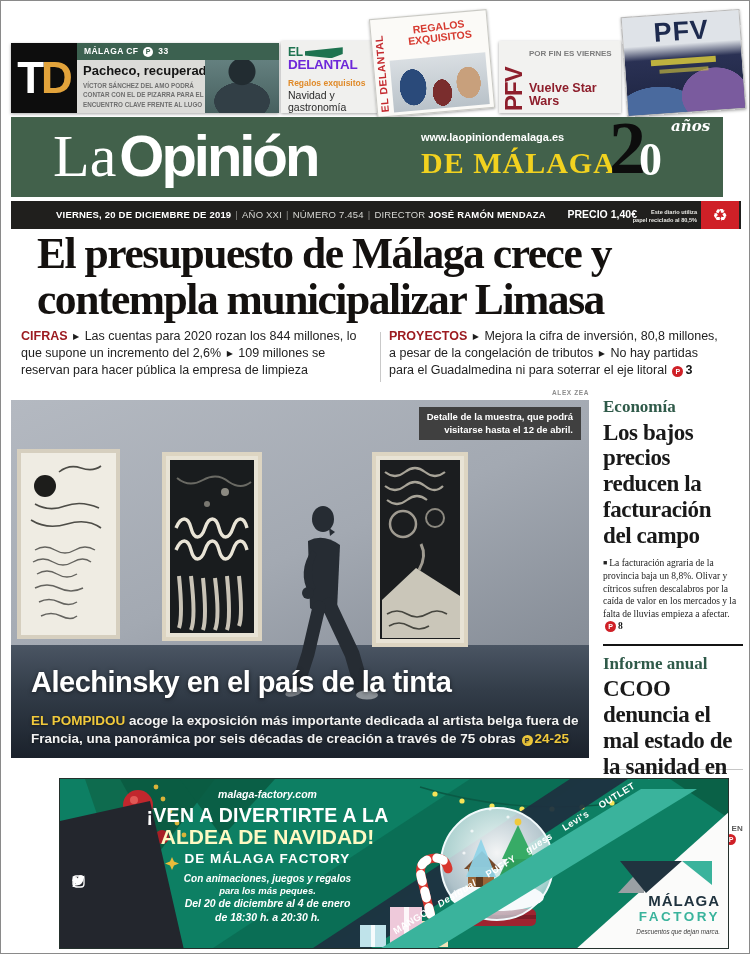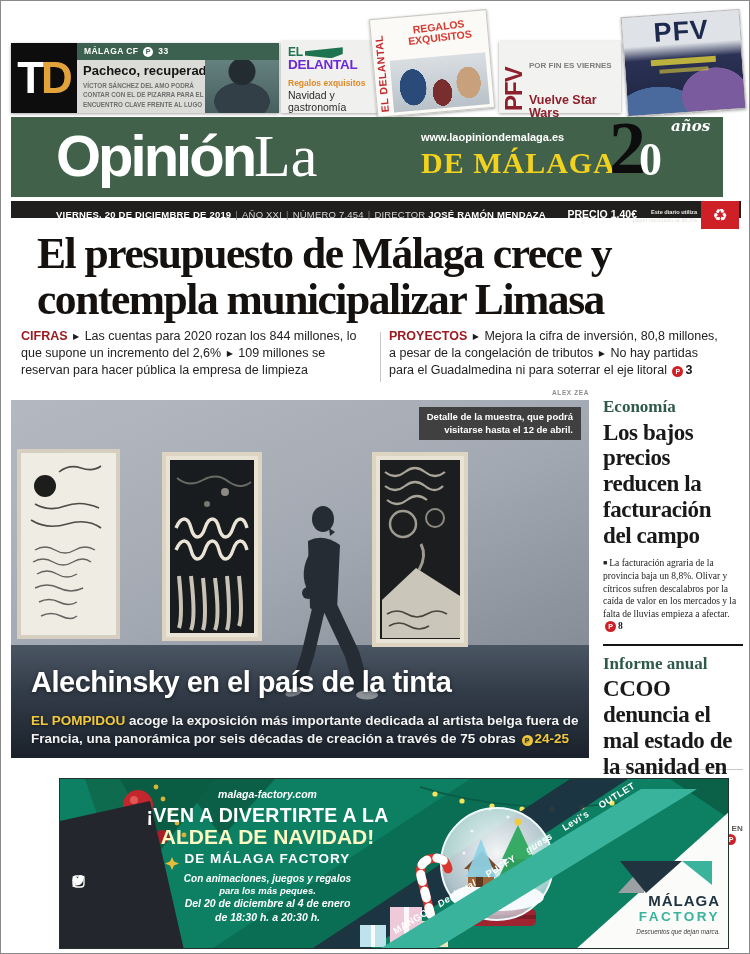--- a/index.html
+++ b/index.html
@@ -30,21 +30,21 @@
   #card-dmag{left:372px;top:13px;width:118px;height:99px;background:#fbfaf7;border:1px solid #c9c9c4;transform:rotate(-5deg)}
   .dmag-spine{position:absolute;left:2px;top:6px;bottom:4px;writing-mode:vertical-rl;transform:rotate(180deg);color:#c4292e;font:800 10.5px/1 "Liberation Sans",sans-serif;letter-spacing:.5px}
   .dmag-title{position:absolute;right:5px;top:7px;width:86px;text-align:center;color:#d63a30;font:800 10.5px/1.05 "Liberation Sans",sans-serif;transform:rotate(-2deg)}
   .dmag-photo{position:absolute;left:16px;right:4px;bottom:3px;height:52px;
     background:radial-gradient(ellipse 22px 30px at 22% 55%, #2a4a7a 0 60%, rgba(0,0,0,0) 61%),
     radial-gradient(ellipse 16px 22px at 52% 70%, #7a2d2d 0 60%, rgba(0,0,0,0) 61%),
     radial-gradient(ellipse 20px 26px at 80% 55%, #c8a07c 0 60%, rgba(0,0,0,0) 61%),
     linear-gradient(180deg,#d9dee2,#b9c2c9)}
   #card-pfv{left:498px;top:40px;width:122px;height:72px;background:#f2f2f0;padding:4px 6px 4px 30px}
   .pfv-v{position:absolute;left:3px;top:2px;bottom:2px;writing-mode:vertical-rl;transform:rotate(180deg);color:#8e1f2c;font:900 24px/1 "Liberation Sans",sans-serif;letter-spacing:-1px}
-  .pfv-kicker{color:#7d7d7d;font:600 8px/1.2 "Liberation Sans",sans-serif;margin-top:16px}
+  .pfv-kicker{color:#7d7d7d;font:600 8px/1.2 "Liberation Sans",sans-serif;margin-top:4px}
   .pfv-title{color:#8e1f2c;font:800 12.5px/1.1 "Liberation Sans",sans-serif;margin-top:23px}
   .pfv-sub{color:#6a6a6a;font:400 9.5px/1.25 "Liberation Sans",sans-serif;margin-top:12px}
   #card-pmag{left:623px;top:12px;width:119px;height:100px;transform:rotate(-4deg);border:1px solid #b7b7b7;overflow:hidden;
     background:radial-gradient(ellipse 60px 50px at 75% 85%, #7a5b9e 0 55%, rgba(0,0,0,0) 56%),
     radial-gradient(ellipse 70px 40px at 25% 95%, #4a6a9e 0 55%, rgba(0,0,0,0) 56%),
     linear-gradient(180deg,#dfe3e8 0 30%, #2a3154 45%, #1d2440)}
   .pmag-logo{position:absolute;left:0;right:0;top:4px;text-align:center;color:#1d2a4e;font:900 27px/1 "Liberation Sans",sans-serif;letter-spacing:1px}
   .pmag-bar1,.pmag-bar2{position:absolute;left:26px;right:26px;height:6px;background:#d8c93c;opacity:.85}
   .pmag-bar1{top:44px}.pmag-bar2{top:54px;left:34px;right:34px;height:4px;opacity:.6}
 
@@ -54,21 +54,21 @@
   #mh-la{font:400 60px/1.1 "Liberation Serif",serif;color:#fff}
   #mh-op{font:800 58px/1.1 "Liberation Sans",sans-serif;color:#fff;letter-spacing:-3px;margin-left:3px}
   #mh-url{position:absolute;left:410px;top:15px;color:#fff;font:700 11px/1 "Liberation Sans",sans-serif}
   #mh-region{position:absolute;left:410px;top:29px;color:#f2d21f;font:700 30px/1.1 "Liberation Serif",serif;letter-spacing:1px}
   #mh-anniv{position:absolute;left:598px;top:0;width:110px;height:80px}
   #mh-anniv .two{position:absolute;left:0;top:-6px;font:900 74px/1 "Liberation Serif",serif;color:#0d0d0d}
   #mh-anniv .zero{position:absolute;left:30px;top:20px;font:900 46px/1 "Liberation Serif",serif;color:#fff}
   #mh-anniv .word{position:absolute;left:62px;top:2px;font:italic 700 15px/1 "DejaVu Serif",serif;color:#fff}
 
   
-  #infobar{position:absolute;left:10px;top:200px;width:730px;height:17px;background:#201f1d;color:#fff}
+  #infobar{position:absolute;left:10px;top:200px;width:730px;height:28px;background:#201f1d;color:#fff}
   #ib-left{position:absolute;left:45px;top:9px;font:700 9.5px/1 "Liberation Sans",sans-serif;letter-spacing:.2px;white-space:nowrap}
   #ib-left .sep{color:#8a8a86;font-weight:400;margin:0 4px}
   #ib-left .lite{font-weight:400;color:#d8d8d4}
   #ib-price{position:absolute;right:104px;top:8px;font:700 10.5px/1 "Liberation Sans",sans-serif}
   #ib-recycle{position:absolute;right:44px;top:7px;width:92px;text-align:right;font:700 5.6px/1.5 "Liberation Sans",sans-serif;color:#e8e8e4}
   #ib-redbox{position:absolute;right:2px;top:0;width:38px;height:28px;background:#cf2027;display:flex;align-items:center;justify-content:center;color:#fff;font-size:17px}
 
   
   #headline{position:absolute;left:36px;top:230px;width:690px;font:700 44px/1.04 "Liberation Serif",serif;color:#14110f;letter-spacing:-1.5px;transform:scaleX(.99);transform-origin:left}
   .kick{position:absolute;top:327px;font:400 12.5px/1.34 "Liberation Sans",sans-serif;color:#222}
@@ -168,22 +168,22 @@
   </div>
 
   <div class="card" id="card-pmag">
     <div class="pmag-logo">PFV</div>
     <div class="pmag-bar1"></div>
     <div class="pmag-bar2"></div>
   </div>
 
   <div id="masthead">
     <div id="mh-title">
+      <span id="mh-la">La</span>
       <span id="mh-op">Opinión</span>
-      <span id="mh-la">La</span>
     </div>
     <div id="mh-url">www.laopiniondemalaga.es</div>
     <div id="mh-region">DE MÁLAGA</div>
     <div id="mh-anniv">
       <span class="two">2</span>
       <span class="zero">0</span>
       <span class="word">años</span>
     </div>
   </div>
 

